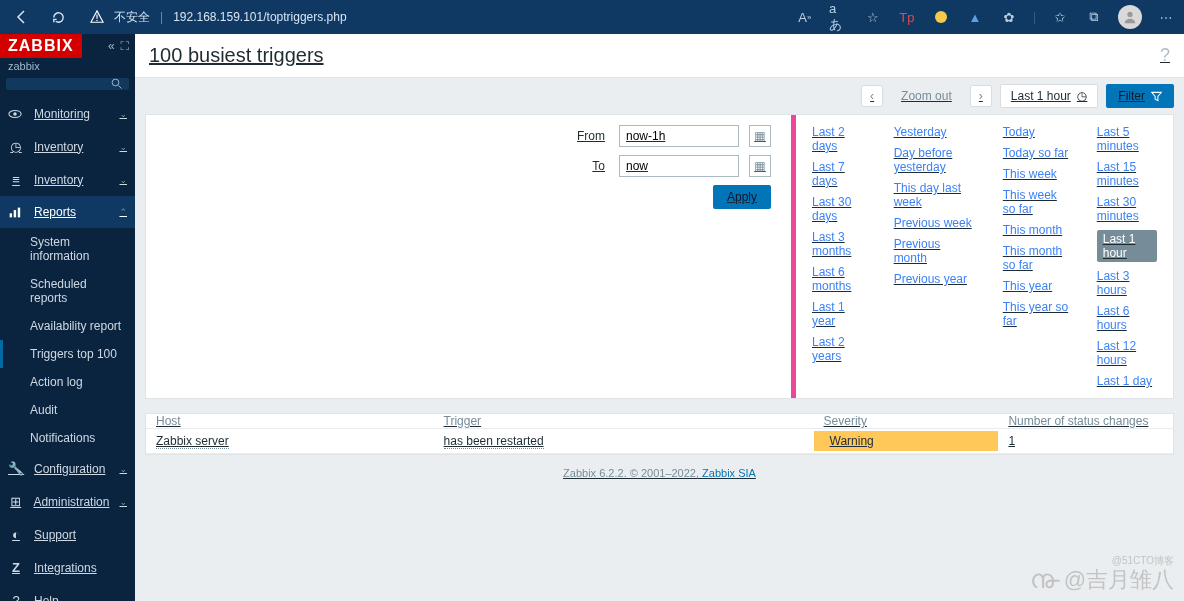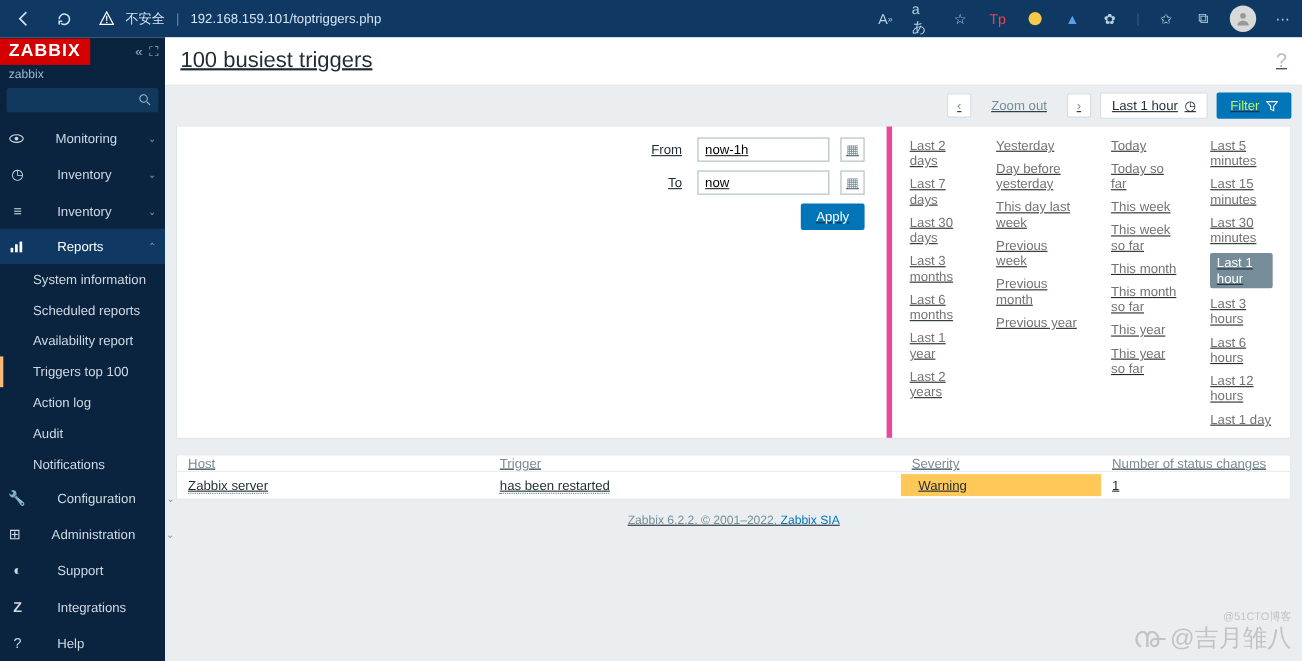--- a/index.html
+++ b/index.html
@@ -8,58 +8,58 @@
 .browser-bar { height: 34px; background: #0f3963; display: flex; align-items: center; padding: 0 8px; gap: 8px; }
 .browser-bar .nav-btn { width: 28px; height: 28px; display: flex; align-items: center; justify-content: center; color: #d6e4f2; cursor: pointer; }
 .addr-bar { flex: 1; height: 26px; display: flex; align-items: center; padding: 0 10px; color: #d6e4f2; gap: 10px; background: #0f3963; border-radius: 4px; }
 .addr-bar .sep { color: #618ab1; }
 .browser-right { display: flex; align-items: center; gap: 14px; color: #b9cfe2; }
 .browser-right .ico { width: 20px; height: 20px; display: flex; align-items: center; justify-content: center; font-size: 13px; }
 .avatar-circle { width: 24px; height: 24px; background: #d9d9d9; border-radius: 50%; display: flex; align-items: center; justify-content: center; color: #888; }
 
 .app { display: flex; height: calc(601px - 34px); }
 
-.sidebar { width: 150px; background: #0a243f; color: #cfd9e3; display: flex; flex-direction: column; }
+.sidebar { width: 135px; background: #0a243f; color: #cfd9e3; display: flex; flex-direction: column; }
 .side-head { display: flex; align-items: center; height: 26px; }
 .logo { background: #d40000; color: #fff; font-weight: bold; font-size: 16px; padding: 3px 8px; letter-spacing: 1px; }
 .side-head-icons { margin-left: auto; display: flex; gap: 6px; padding-right: 6px; color: #9fb8cd; }
 .side-sub { padding: 2px 8px 6px; font-size: 11px; color: #9fb8cd; }
 .side-search { margin: 0 6px 8px; height: 22px; background: #11385d; display: flex; align-items: center; justify-content: flex-end; padding: 0 6px; border-radius: 2px; color: #9fb8cd; }
 
-.nav-item { display: flex; align-items: center; padding: 9px 8px; gap: 28px; color: #cfd9e3; cursor: pointer; }
+.nav-item { display: flex; align-items: center; padding: 9px 8px; gap: 10px; color: #cfd9e3; cursor: pointer; text-decoration: underline; }
 .nav-item .nav-ic { width: 16px; text-align: center; font-size: 13px; }
 .nav-item .chev { margin-left: auto; font-size: 9px; color: #7a96af; }
 .nav-item.active { background: #0f3963; color: #fff; }
 .sub-item { padding: 7px 8px 7px 30px; color: #cfd9e3; cursor: pointer; font-size: 12px; }
-.sub-item.active { background: #0a243f; border-left: 3px solid #fdba74; padding-left: 27px; }
+.sub-item.active { background: #0a243f; border-left: 3px solid #0369a1; padding-left: 27px; }
 .sidebar-bottom { margin-top: auto; }
 
 .main { flex: 1; display: flex; flex-direction: column; position: relative; text-decoration: underline; }
 .page-head { background: #fff; display: flex; align-items: center; padding: 10px 14px; border-bottom: 1px solid #dfe4e7; }
 .page-title { font-size: 20px; color: #1f2c33; font-weight: normal; }
 .page-head .help { margin-left: auto; color: #b5bcc1; font-size: 18px; }
 
 .filter-bar { background: #ebeef0; display: flex; align-items: center; padding: 6px 10px; justify-content: flex-end; gap: 8px; }
 .fb-nav { width: 22px; height: 22px; border: 1px solid #d8dde2; background: #fff; display: flex; align-items: center; justify-content: center; color: #768d99; cursor: pointer; border-radius: 2px; }
 .fb-zoom { font-size: 12px; padding: 0 10px; color: #768d99; cursor: pointer; }
 .fb-tab { background: #fff; border: 1px solid #d8dde2; padding: 4px 10px; display: flex; align-items: center; gap: 6px; color: #1f2c33; border-radius: 2px; }
-.fb-filter { background: #0275b8; color: #bef264; padding: 5px 12px; border-radius: 2px; display: flex; align-items: center; gap: 6px; cursor: pointer; }
+.fb-filter { background: #0275b8; color: #0f172a; padding: 5px 12px; border-radius: 2px; display: flex; align-items: center; gap: 6px; cursor: pointer; }
 
 .filter-box { background: #fff; margin: 0 10px; border: 1px solid #dfe4e7; display: flex; }
 .filter-left { flex: 0 0 650px; padding: 10px 20px; border-right: 5px solid #ec4899; }
 .fl-row { display: flex; align-items: center; justify-content: flex-end; margin-bottom: 8px; gap: 10px; }
 .fl-row label { color: #1f2c33; padding-right: 4px; }
 .fl-row input { width: 120px; height: 22px; border: 1px solid #acbbc2; padding: 0 6px; font-size: 12px; }
 .cal-btn { width: 22px; height: 22px; border: 1px solid #acbbc2; background: #fff; display: flex; align-items: center; justify-content: center; cursor: pointer; color: #768d99; }
 .apply-row { display: flex; justify-content: flex-end; }
-.apply-btn { background: #0275b8; color: #ffffff; padding: 5px 14px; border: none; border-radius: 2px; cursor: pointer; font-size: 12px; }
+.apply-btn { background: #0275b8; color: #0f172a; padding: 5px 14px; border: none; border-radius: 2px; cursor: pointer; font-size: 12px; }
 
 .filter-right { flex: 1; padding: 10px 16px; display: flex; gap: 28px; }
 .preset-col { display: flex; flex-direction: column; gap: 7px; }
-.preset-col a { color: #737373; text-decoration: none; font-size: 12px; cursor: pointer; }
+.preset-col a { color: #3b82f6; text-decoration: none; font-size: 12px; cursor: pointer; }
 .preset-col a.sel { background: #768d99; color: #fff; padding: 2px 6px; border-radius: 2px; display: inline-block; }
 
 .table-wrap { margin: 14px 10px 0; background: #fff; border: 1px solid #dfe4e7; }
 table { width: 100%; border-collapse: collapse; }
 th { text-align: left; font-weight: normal; color: #768d99; padding: 0 10px; border-bottom: 1px solid #e8ecef; font-size: 12px; }
 td { padding: 5px 10px; border-bottom: 1px solid #ebeef0; font-size: 12px; }
 .link-dotted { border-bottom: 1px dotted #768d99; cursor: pointer; }
 .sev-warning { background: #ffc859; padding: 3px 16px; display: block; }
 
 .footer { text-align: center; color: #768d99; font-size: 11px; padding: 12px 0; }

